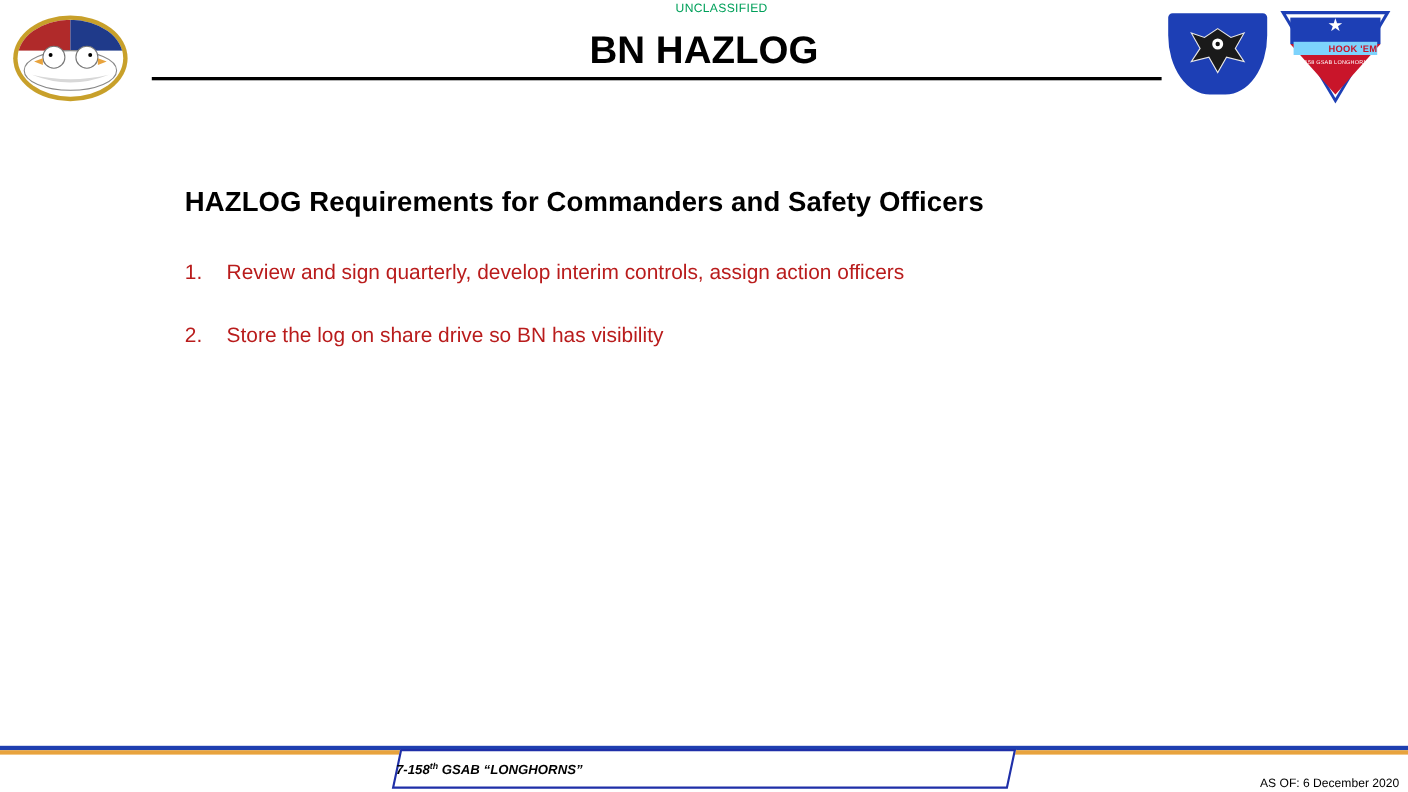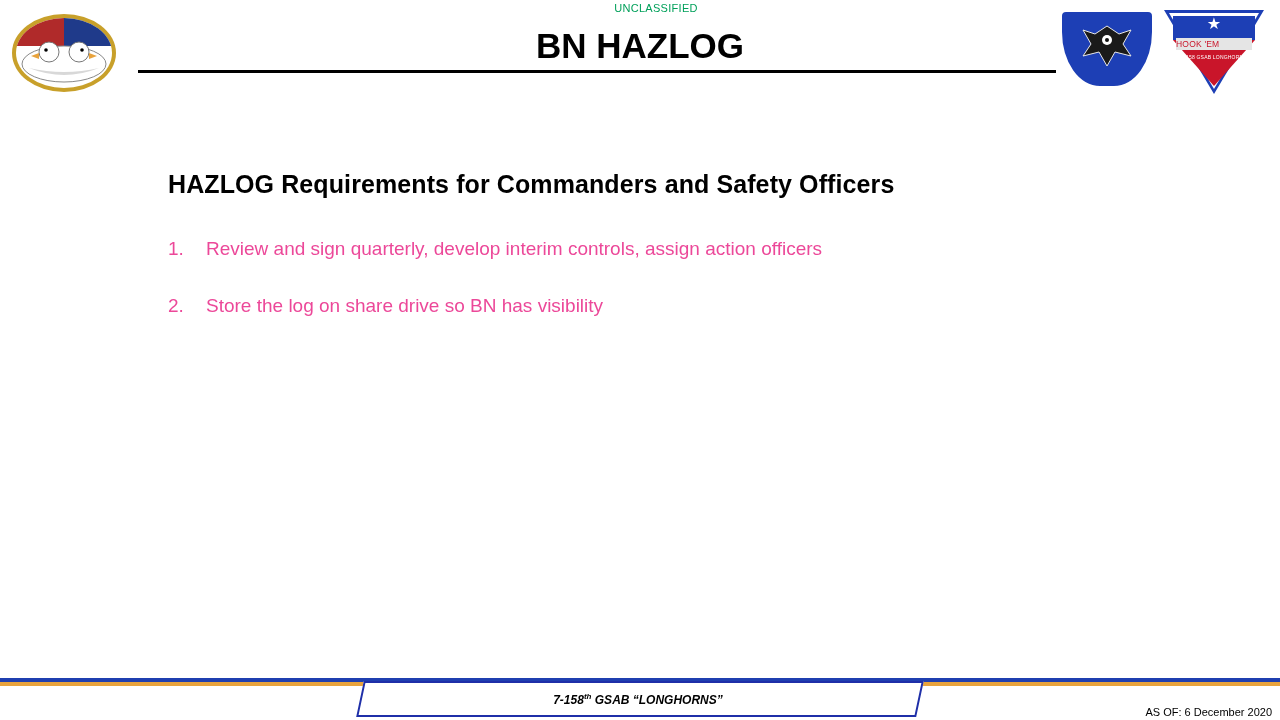--- a/index.html
+++ b/index.html
@@ -171,24 +171,24 @@
     width: 100px;
     text-align: center;
     font-size: 16px;
     color: #ffffff;
     line-height: 20px;
   }
   .patch-tri .hookem-band {
     position: absolute;
     left: 12px; top: 28px;
     width: 76px; height: 12px;
-    background: #e5e5e5;
-    text-align: left;
+    background: #7dd3fc;
+    text-align: right;
     font-size: 8.5px;
-    font-weight: normal;
+    font-weight: bold;
     color: #c9152a;
     line-height: 12px;
     letter-spacing: 0.2px;
   }
   .patch-tri .subtext {
     position: absolute;
     left: 0; top: 44px;
     width: 100px;
     text-align: center;
     font-size: 5px;
@@ -203,21 +203,21 @@
     left: 168px;
     font-size: 25px;
     font-weight: bold;
     color: #000000;
     letter-spacing: 0.1px;
   }
   .bullet {
     position: absolute;
     left: 168px;
     font-size: 19px;
-    color: #ec4899;
+    color: #b91c1c;
   }
   .bullet .num {
     display: inline-block;
     width: 38px;
   }
   .bullet-1 { top: 238px; }
   .bullet-2 { top: 295px; }
   .path-line {
     position: absolute;
     top: 324px;
@@ -254,21 +254,21 @@
     border: 2px solid #1f2fa8;
     transform: skewX(-12deg);
   }
   .footer-banner-text {
     position: absolute;
     left: 360px;
     top: 681px;
     width: 556px;
     height: 32px;
     line-height: 32px;
-    text-align: center;
+    text-align: left;
     font-size: 12px;
     font-weight: bold;
     font-style: italic;
     color: #000000;
   }
   .footer-banner-text sup { font-size: 8px; }
   .asof {
     position: absolute;
     right: 8px;
     top: 706px;

